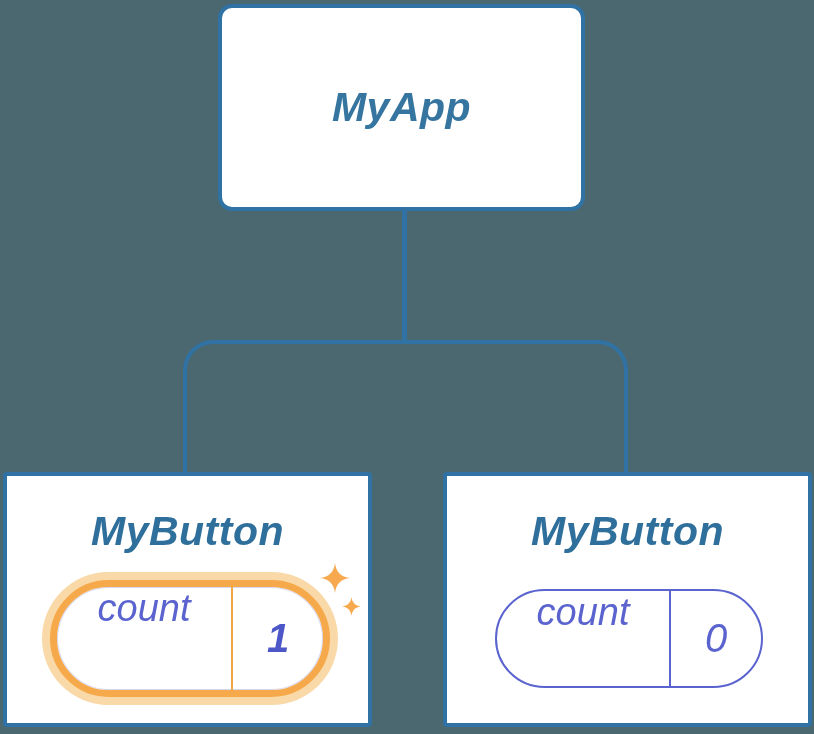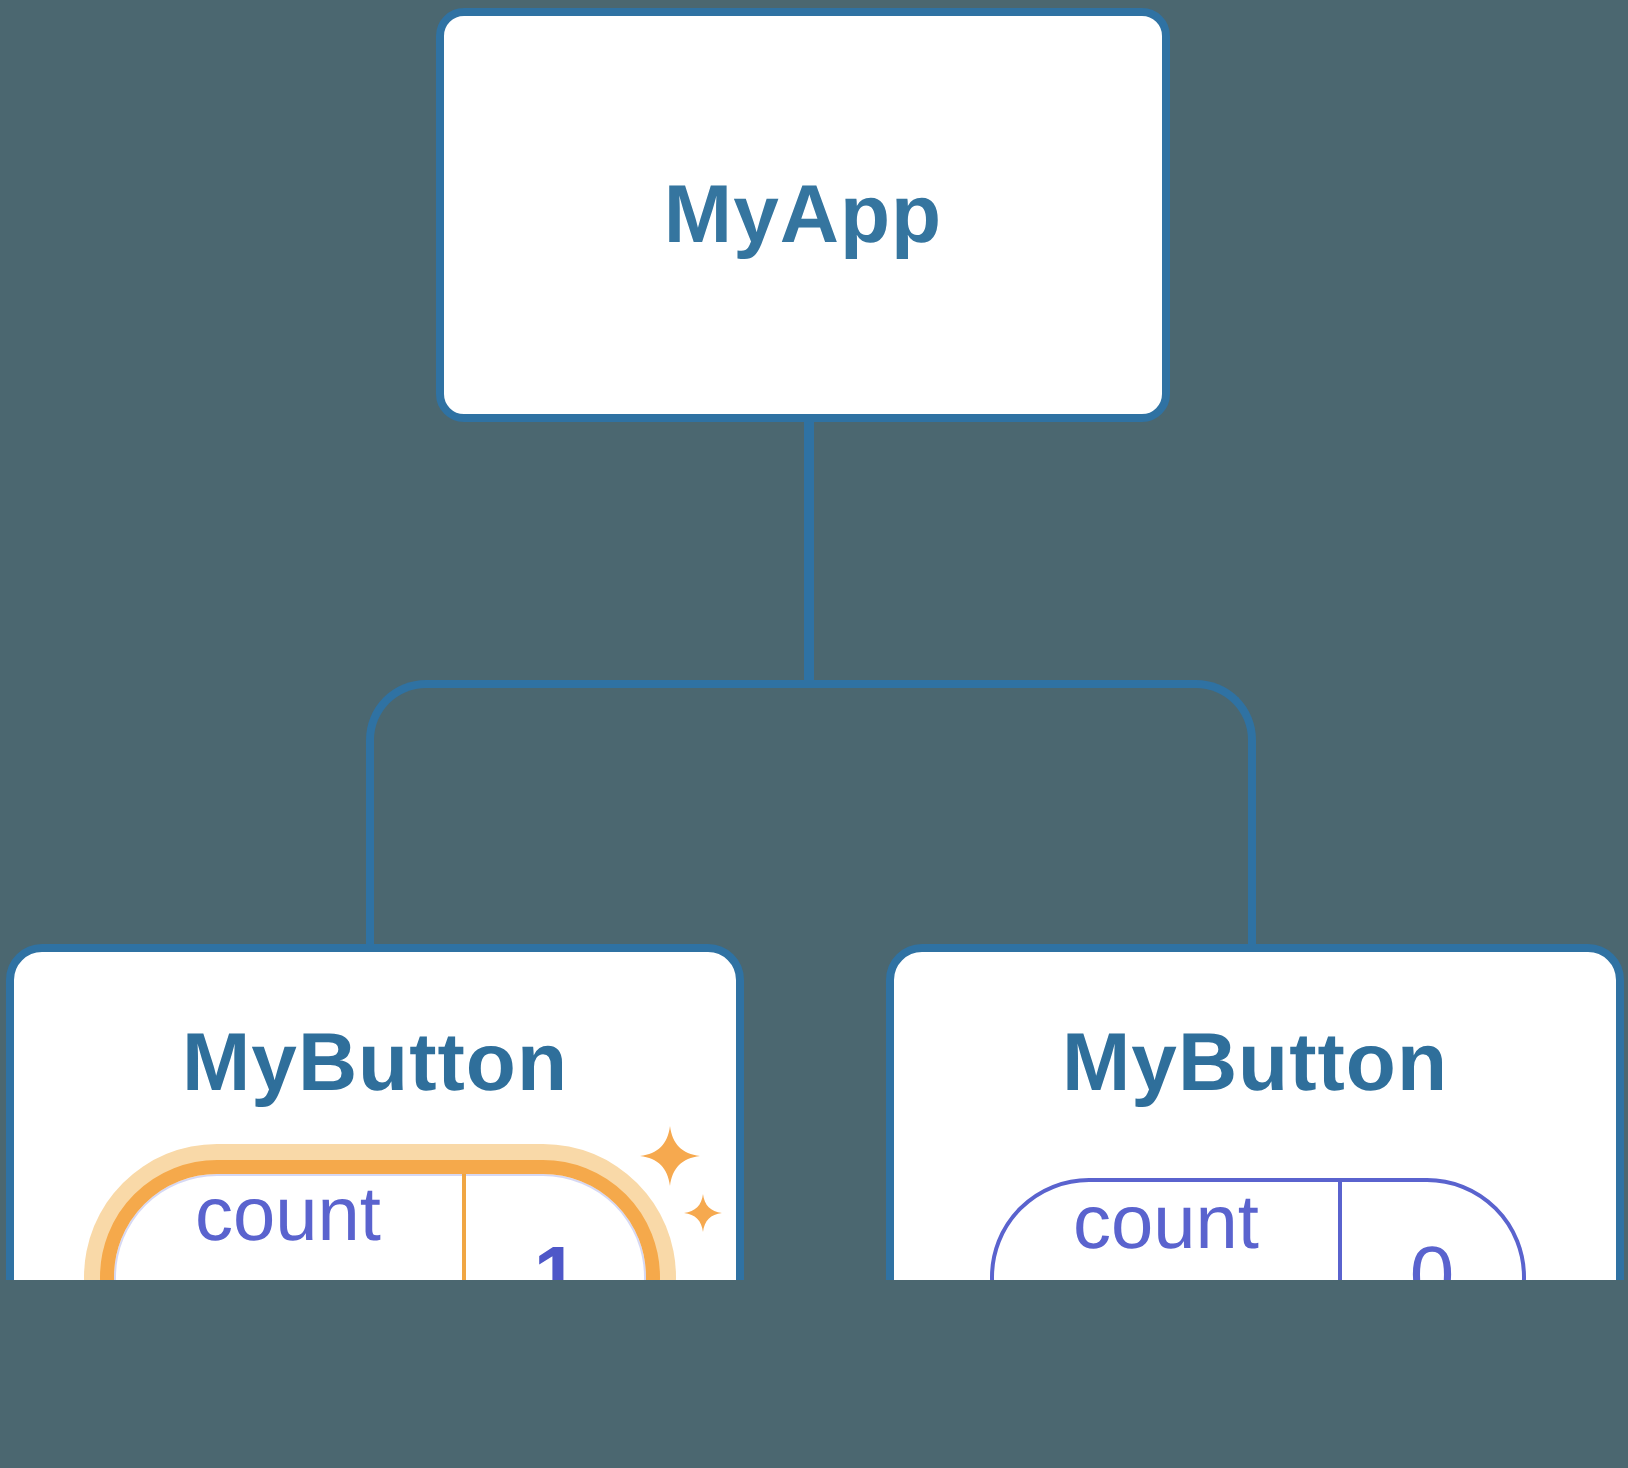--- a/index.html
+++ b/index.html
@@ -4,23 +4,24 @@
 <style>
   html, body {
     margin: 0;
     padding: 0;
     background: #4B6770;
     font-family: "Liberation Sans", "DejaVu Sans", sans-serif;
   }
   .canvas {
     position: relative;
     width: 814px;
-    height: 640px;
+    height: 734px;
     background: #4B6770;
     overflow: hidden;
+    font-style: italic;
   }
 
   
   .node-root {
     position: absolute;
     left: 218px; top: 4px;
     width: 367px; height: 207px;
     background: #ffffff;
     border: 4px solid #2F72A3;
     border-radius: 14px;
@@ -53,21 +54,21 @@
     border-radius: 30px 30px 0 0;
   }
 
   
   .card {
     position: absolute;
     top: 472px;
     width: 369px; height: 255px;
     background: #ffffff;
     border: 4px solid #2F72A3;
-    border-radius: 18px;
+    border-radius: 4px;
     box-sizing: border-box;
   }
   .card-left  { left: 3px; }
   .card-right { left: 443px; }
   .card-title {
     position: absolute;
     top: 30px; left: 0; right: 0;
     text-align: center;
     color: #2F6F9B;
     font-size: 41px;

